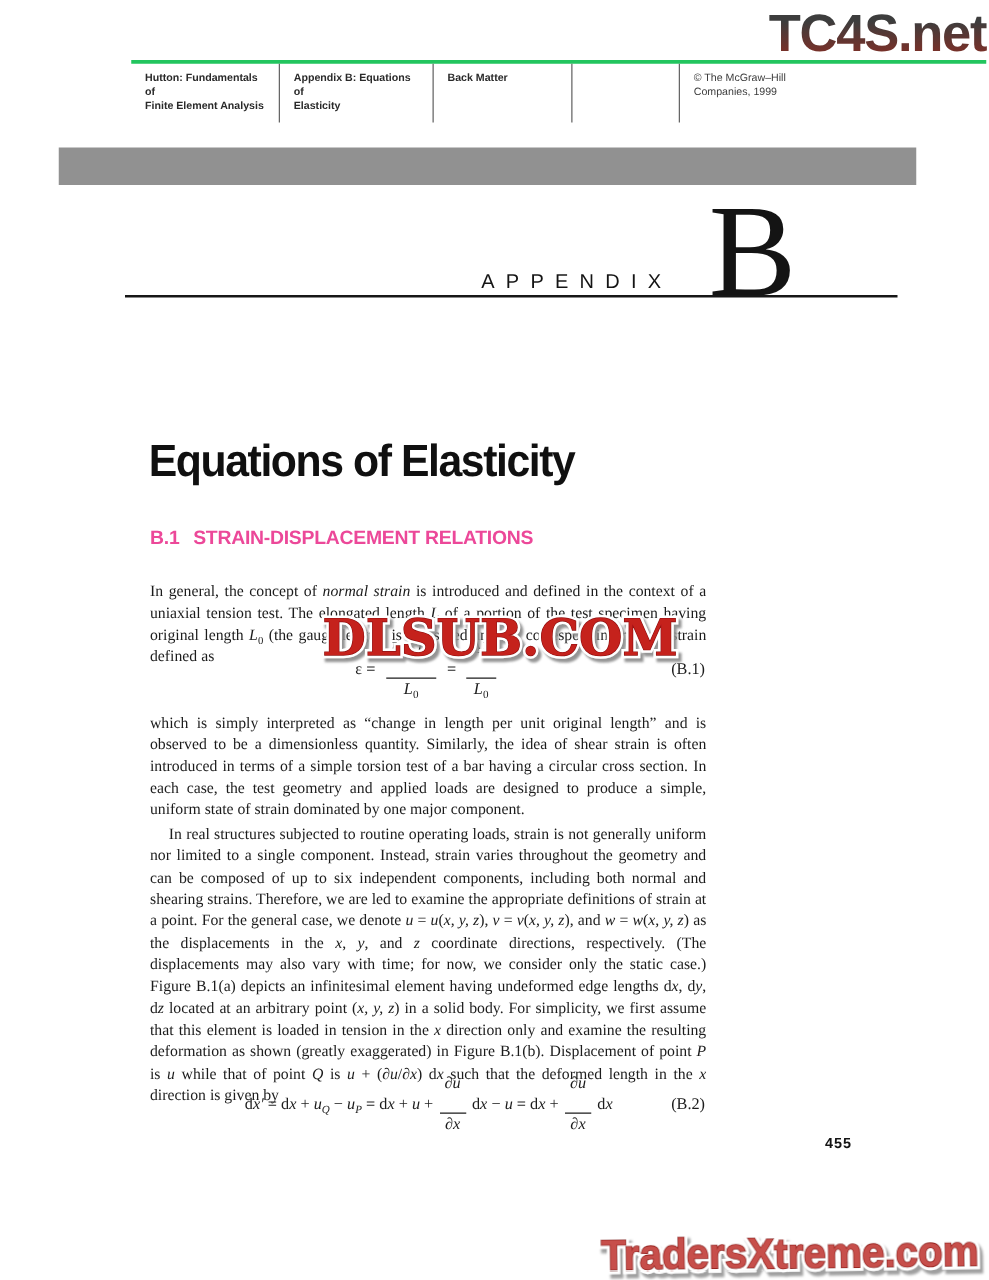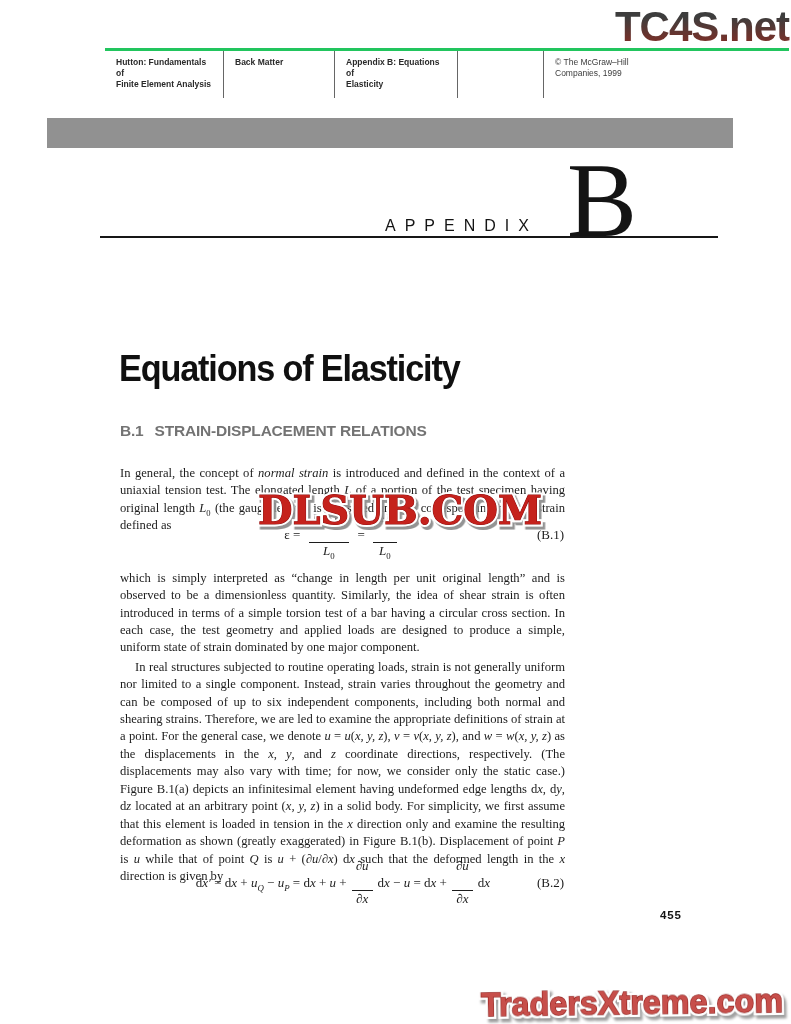--- a/index.html
+++ b/index.html
@@ -39,21 +39,21 @@
   
   .page-title{
     position:absolute;left:119px;top:351px;
     font-family:"Liberation Sans",sans-serif;font-weight:bold;font-size:36px;
     letter-spacing:-1.2px;color:#101010;line-height:36px;
     transform:scaleX(0.95);transform-origin:left center;white-space:nowrap;
   }
   .section-heading{
     position:absolute;left:120px;top:422px;
     font-family:"Liberation Sans",sans-serif;font-weight:bold;font-size:15.5px;
-    letter-spacing:-0.2px;color:#737373;white-space:nowrap;
+    letter-spacing:-0.2px;color:#ec4899;white-space:nowrap;
   }
   .section-heading .num{margin-right:11px;}
   
   .para{
     position:absolute;left:120px;width:445px;
     font-size:12.6px;line-height:17.45px;text-align:justify;color:#1c1c1c;
   }
   .p1{top:452px;}
   .p2{top:557px;}
   .p3{top:646px;text-indent:15px;}
@@ -95,26 +95,26 @@
       </linearGradient>
     </defs>
     <text x="234" y="39" text-anchor="end" fill="url(#logograd)" font-family="Liberation Sans, sans-serif" font-weight="bold" font-size="42" letter-spacing="-1">TC4S.net</text>
   </svg>
 
   <div class="credits">
     <div class="cell c1">
       <div>Hutton: Fundamentals of</div>
       <div>Finite Element Analysis</div>
     </div>
-    <div class="cell c2">
-      <div>Back Matter</div>
-    </div>
     <div class="cell c3">
       <div>Appendix B: Equations of</div>
       <div>Elasticity</div>
+    </div>
+    <div class="cell c2">
+      <div>Back Matter</div>
     </div>
     <div class="cell c4"></div>
     <div class="cell c5">
       <div>© The McGraw–Hill</div>
       <div>Companies, 1999</div>
     </div>
   </div>
 
   <div class="graybar"></div>
 

